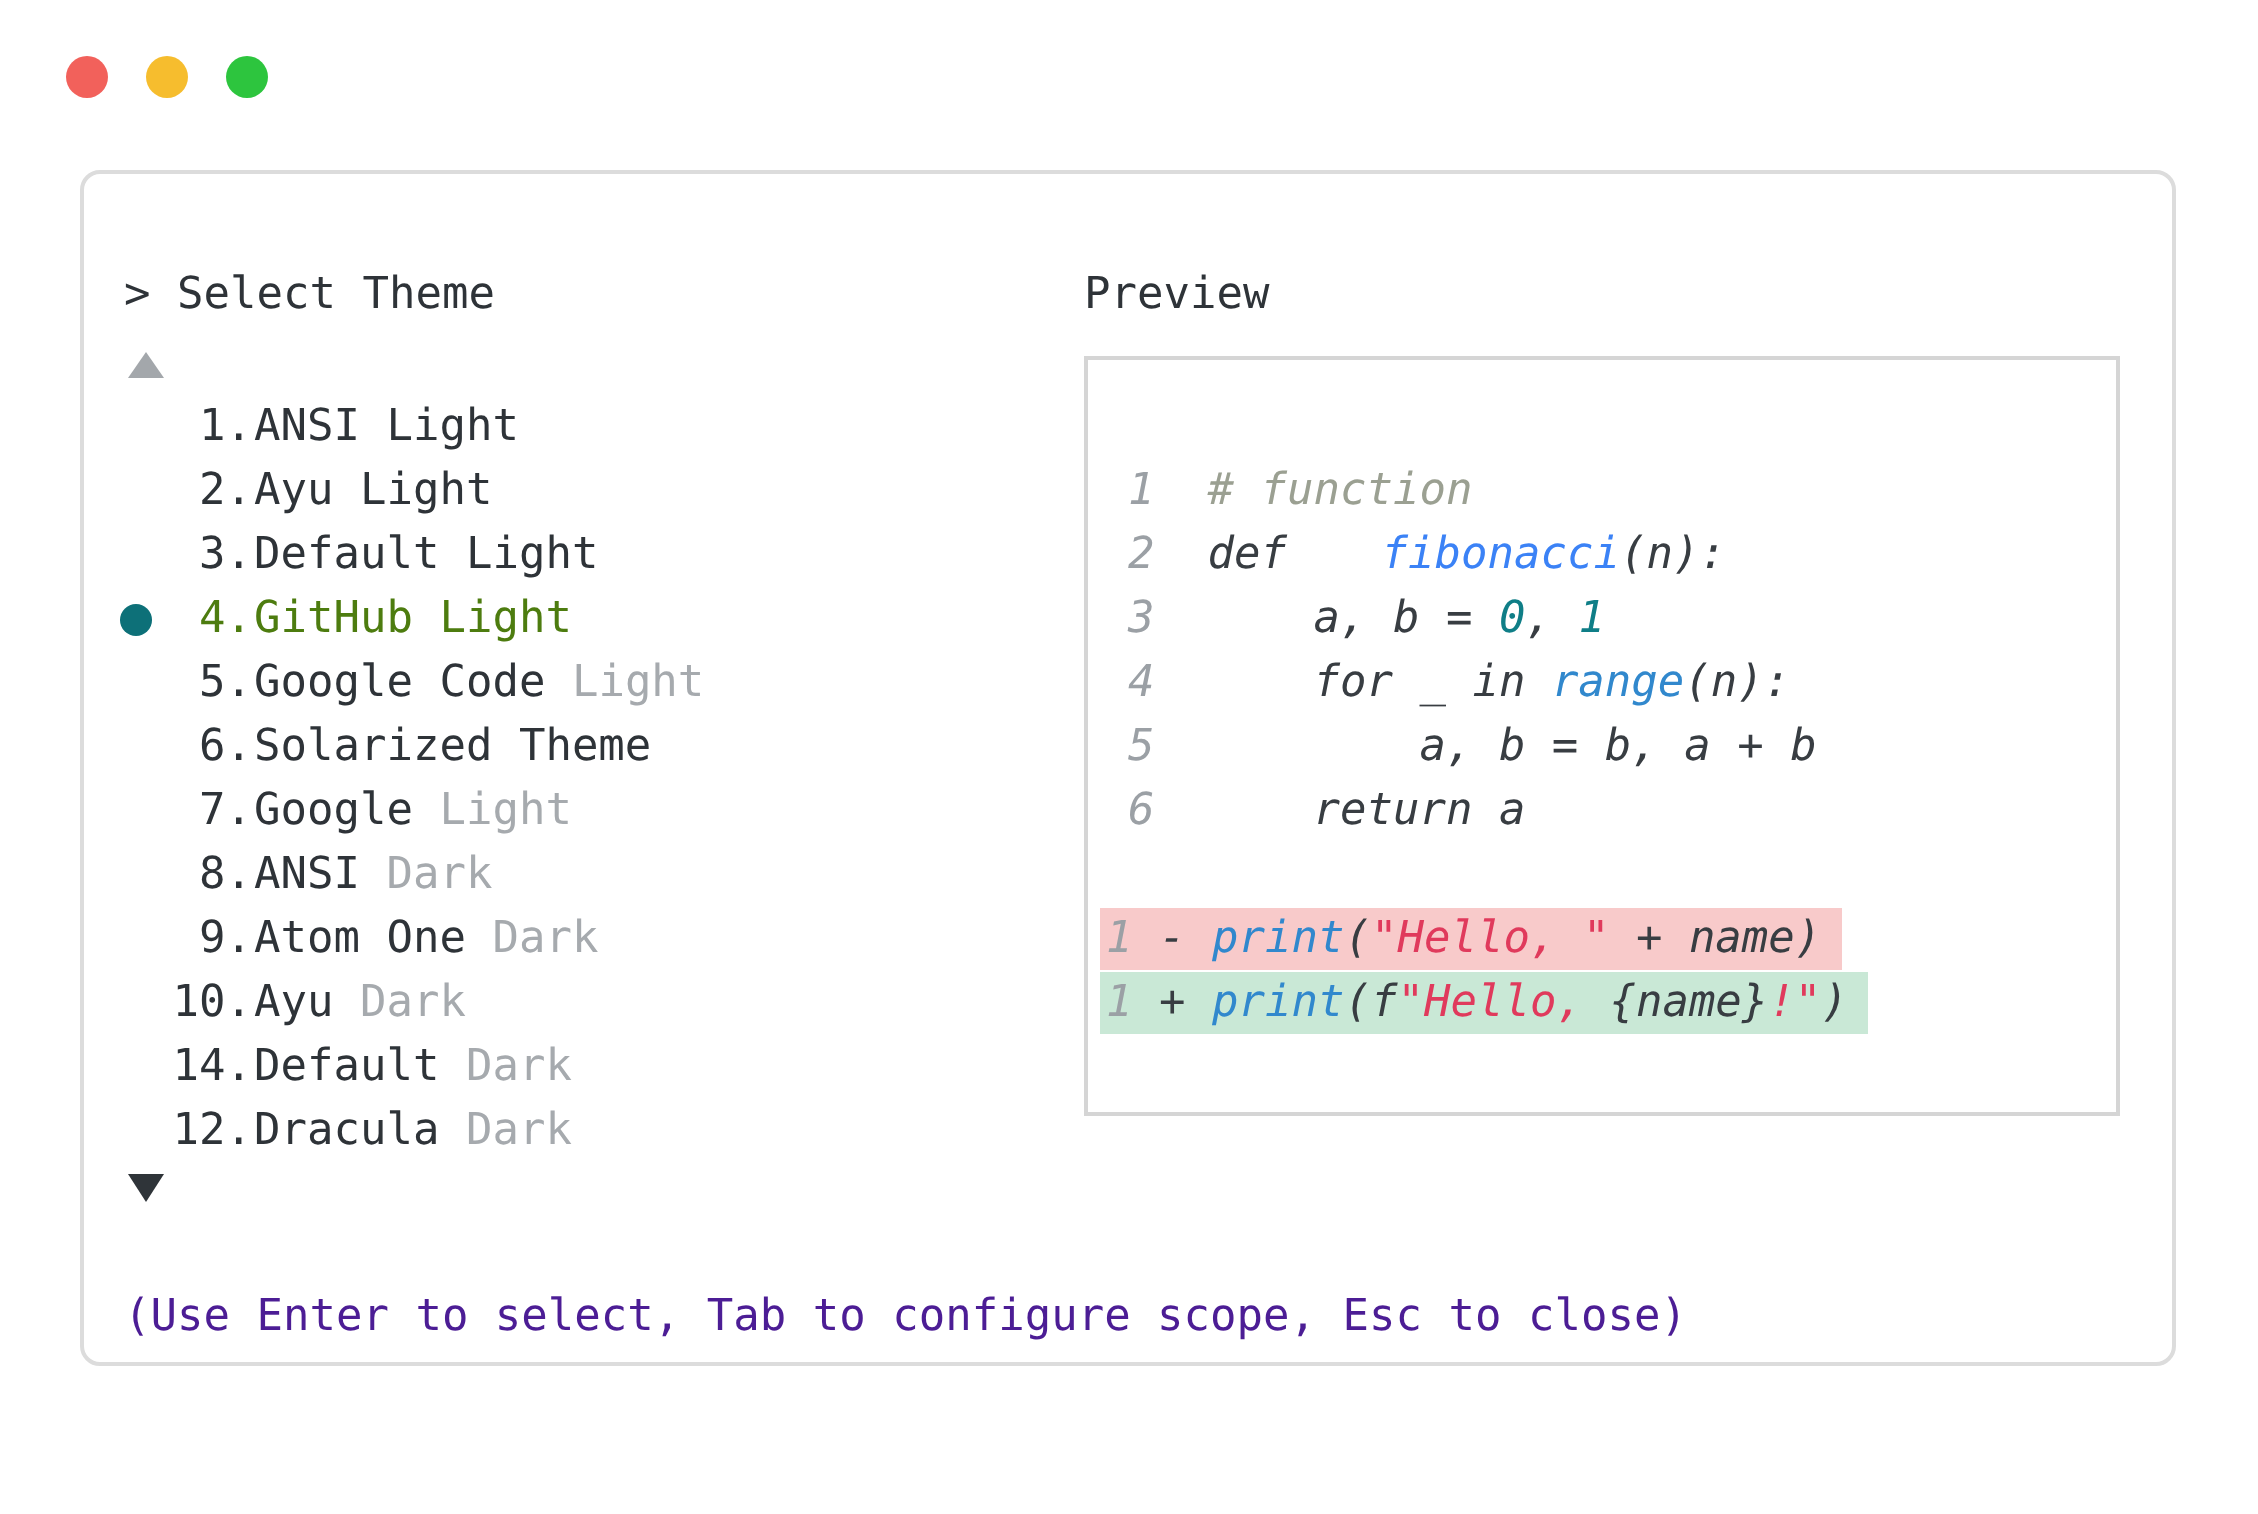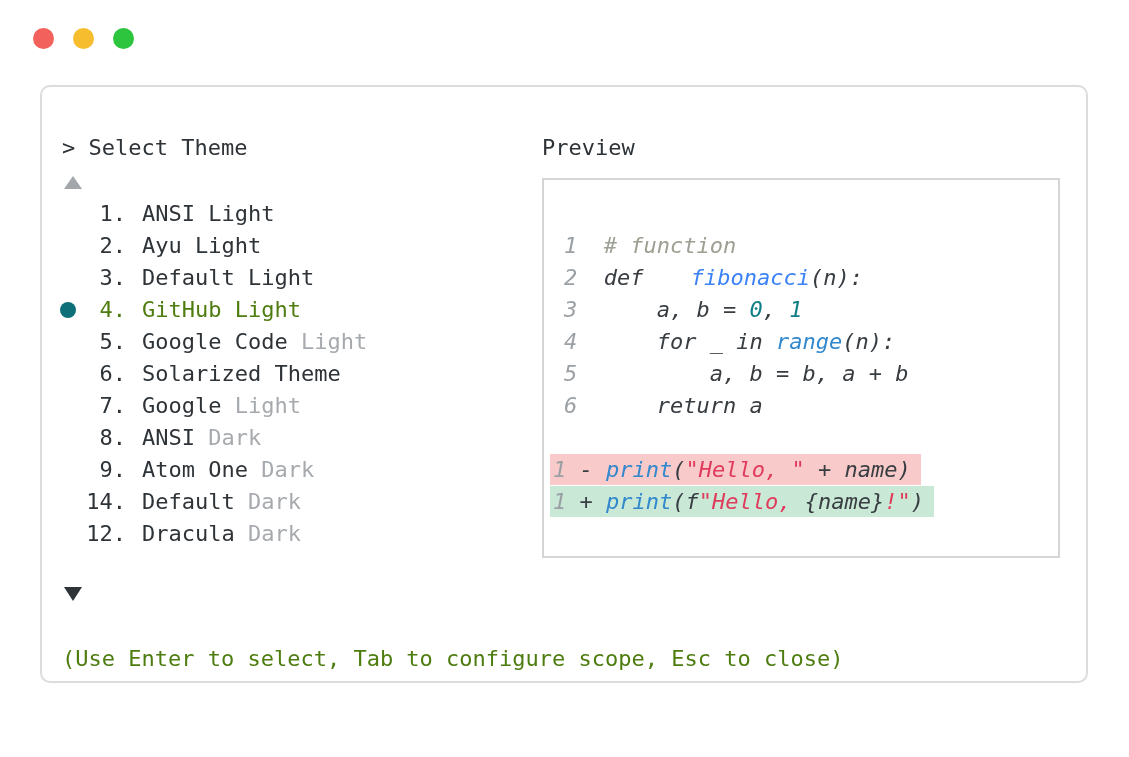--- a/index.html
+++ b/index.html
@@ -27,25 +27,25 @@
     border-left:9px solid transparent;border-right:9px solid transparent;
     border-bottom:13px solid #a3a7ab;}
   .scroll-down{position:absolute;left:22px;top:500px;width:0;height:0;
     border-left:9px solid transparent;border-right:9px solid transparent;
     border-top:14px solid #2f3439;}
   
   #theme-list{position:absolute;left:0;top:111px;width:480px;}
   .theme-row{position:relative;height:32px;font-size:22px;line-height:32px;white-space:pre;color:#2e3338;cursor:default;}
   .theme-row .dot{position:absolute;left:18px;top:8px;width:16px;height:16px;border-radius:50%;background:#0d7078;}
   .theme-row .num{display:inline-block;width:64px;margin-left:20px;text-align:right;}
-  .theme-row .nm{margin-left:16px;}
+  .theme-row .nm{margin-left:1px;}
   .theme-row .sfx{color:#a6aaae;}
   .theme-row.selected{color:#4d7c0f;}
   
-  .help{position:absolute;left:20px;top:556px;color:#4d7c0f;}
+  .help{position:absolute;left:20px;top:556px;color:#4c1d95;}
   
   .code-box{
     position:absolute;left:500px;top:91px;width:518px;height:380px;box-sizing:border-box;
     border:2px solid #d5d5d5;background:#ffffff;overflow:hidden;font-style:italic;
   }
   #code-lines{padding-top:50px;}
   .code-line{height:32px;font-size:22px;line-height:32px;white-space:pre;padding-left:20px;color:#383d42;}
   .blank-line{height:32px;}
   .diff-row{height:32px;white-space:pre;}
   .diff-bg{display:inline-block;margin-left:6px;height:31px;font-size:22px;line-height:31px;padding:0 10px 0 3px;white-space:pre;color:#383d42;}
@@ -79,20 +79,21 @@
   <div id="theme-list">
       <div class="theme-row"><span class="num">1.</span><span class="nm">ANSI Light</span></div>
       <div class="theme-row"><span class="num">2.</span><span class="nm">Ayu Light</span></div>
       <div class="theme-row"><span class="num">3.</span><span class="nm">Default Light</span></div>
       <div class="theme-row selected"><span class="dot"></span><span class="num">4.</span><span class="nm">GitHub Light</span></div>
       <div class="theme-row"><span class="num">5.</span><span class="nm">Google Code</span><span class="sfx"> Light</span></div>
       <div class="theme-row"><span class="num">6.</span><span class="nm">Solarized Theme</span></div>
       <div class="theme-row"><span class="num">7.</span><span class="nm">Google</span><span class="sfx"> Light</span></div>
       <div class="theme-row"><span class="num">8.</span><span class="nm">ANSI</span><span class="sfx"> Dark</span></div>
       <div class="theme-row"><span class="num">9.</span><span class="nm">Atom One</span><span class="sfx"> Dark</span></div>
+      <div class="theme-row"><span class="num">10.</span><span class="nm">Ayu</span><span class="sfx"> Dark</span></div>
       <div class="theme-row"><span class="num">14.</span><span class="nm">Default</span><span class="sfx"> Dark</span></div>
       <div class="theme-row"><span class="num">12.</span><span class="nm">Dracula</span><span class="sfx"> Dark</span></div>
     </div>
 
   <div class="scroll-down"></div>
 
   <div class="help mono">(Use Enter to select, Tab to configure scope, Esc to close)</div>
 
   <div class="code-box">
     <div id="code-lines">

